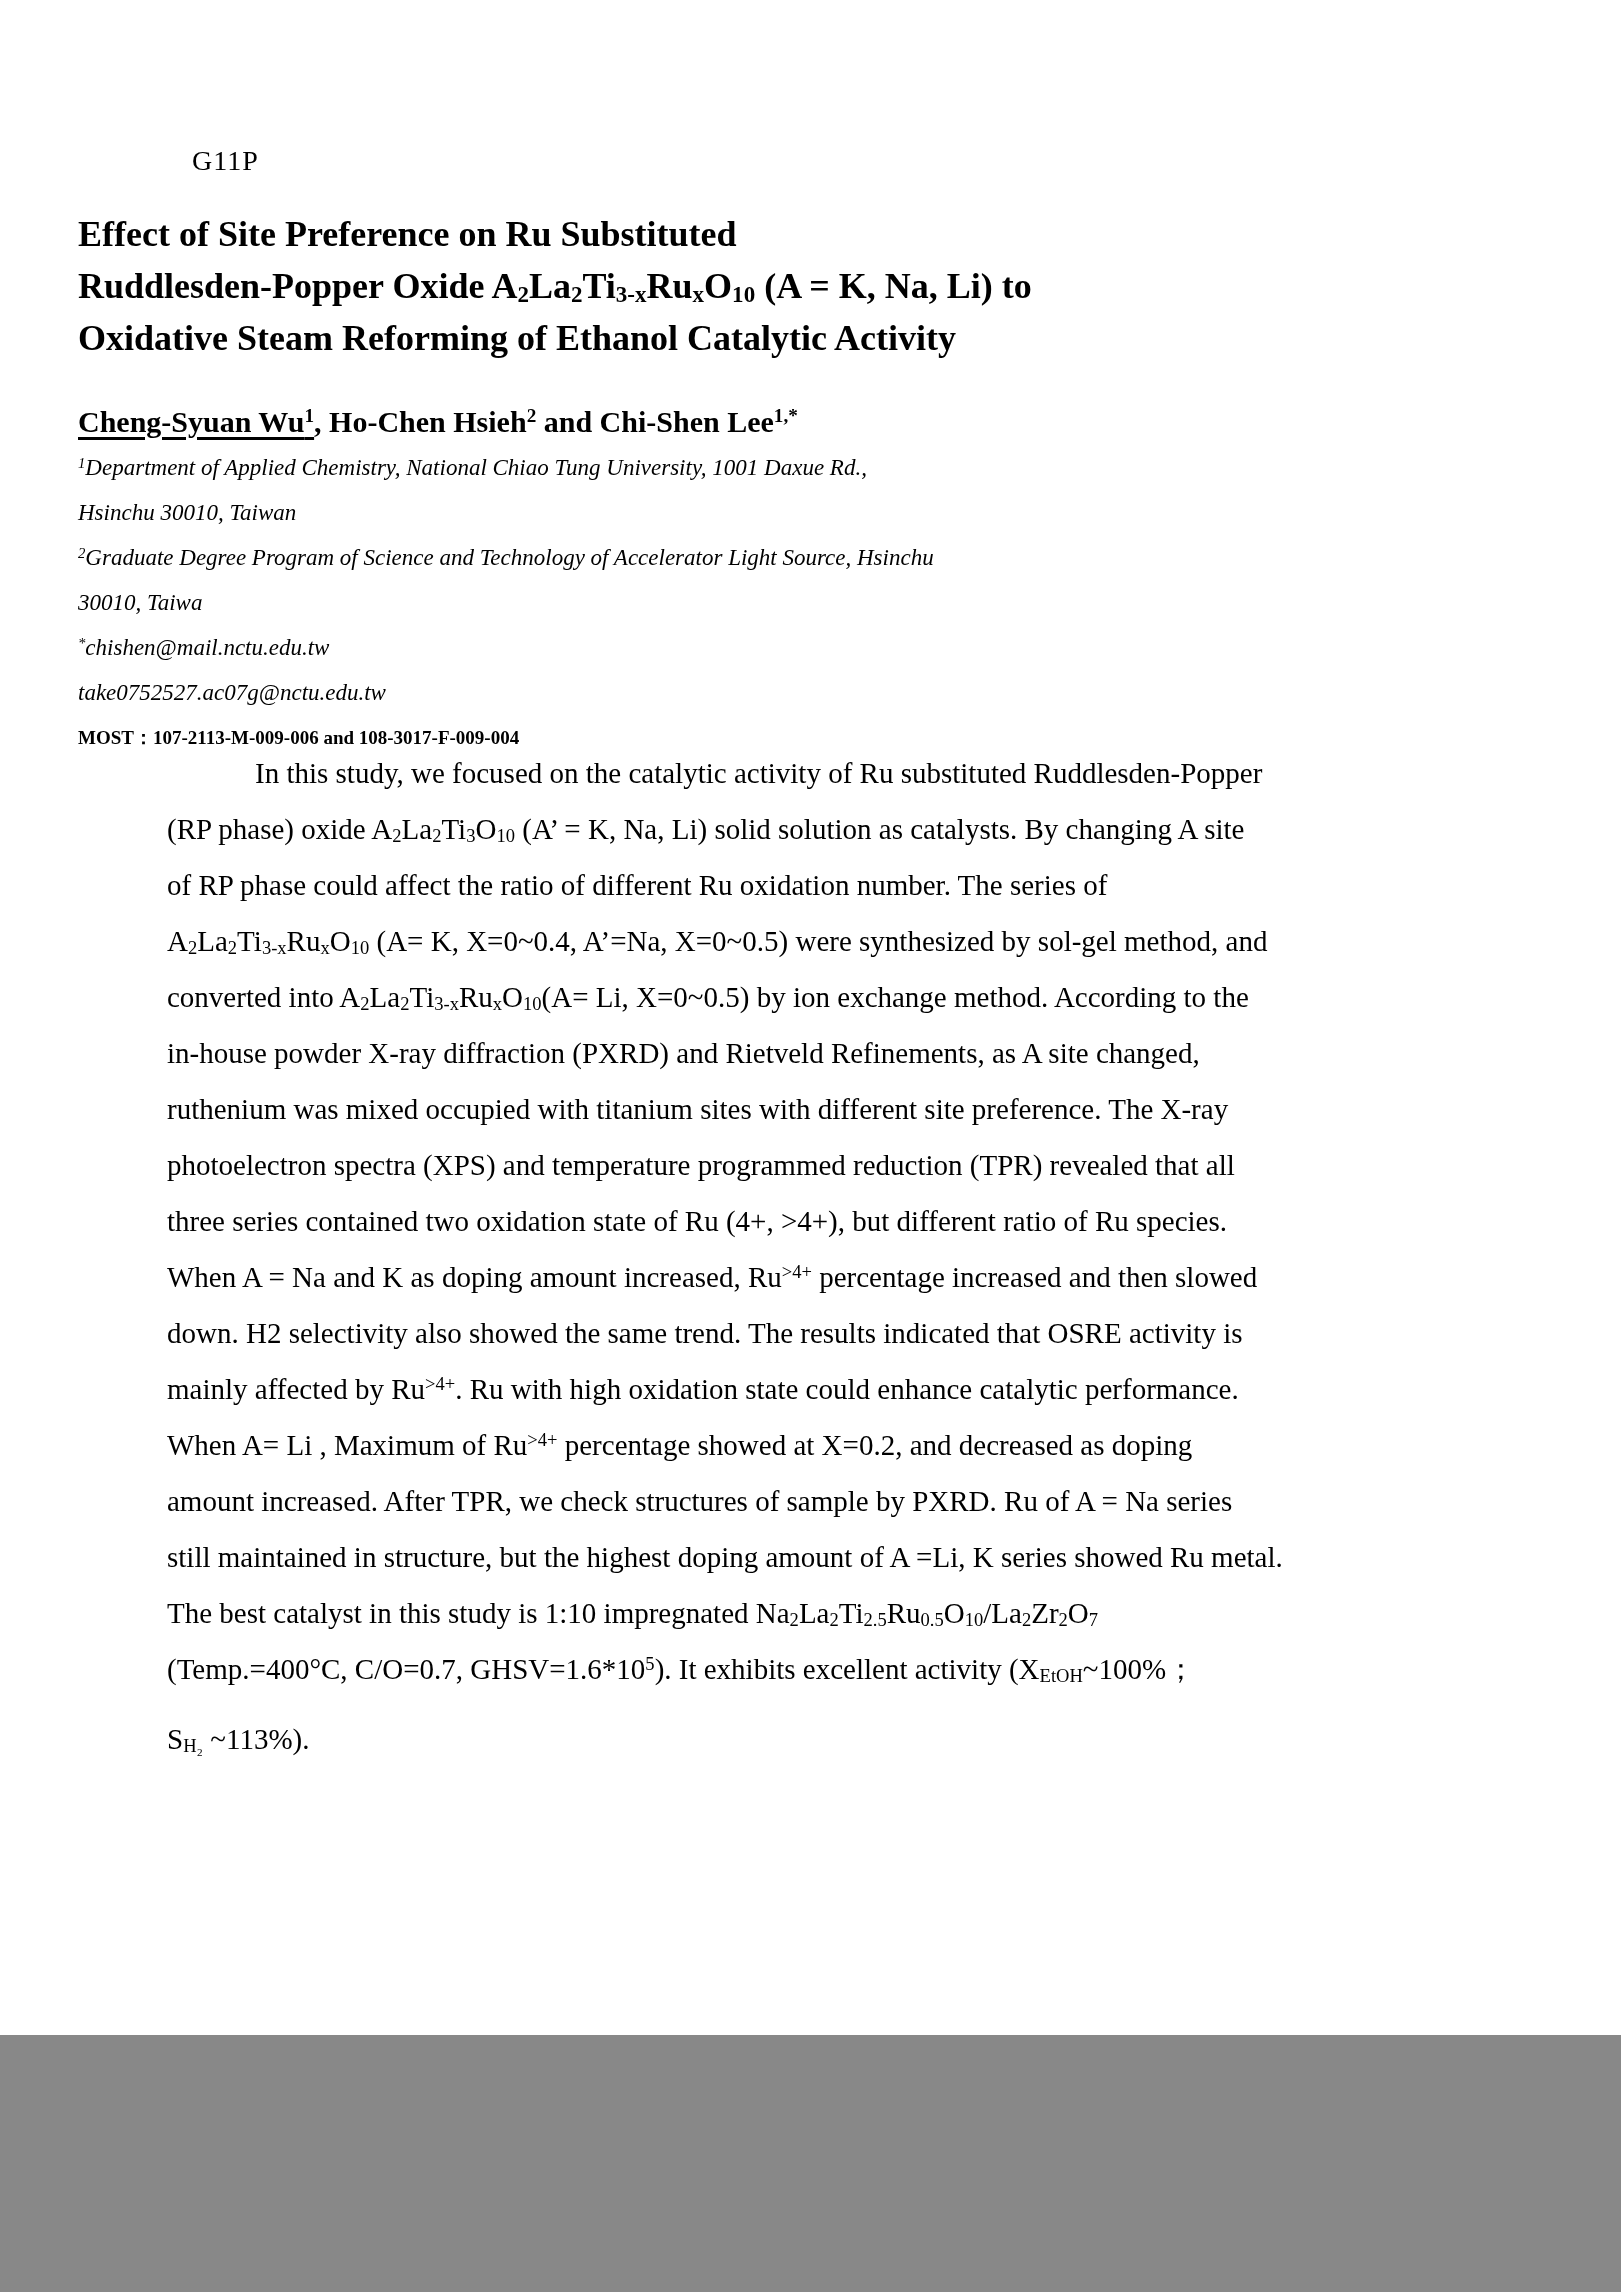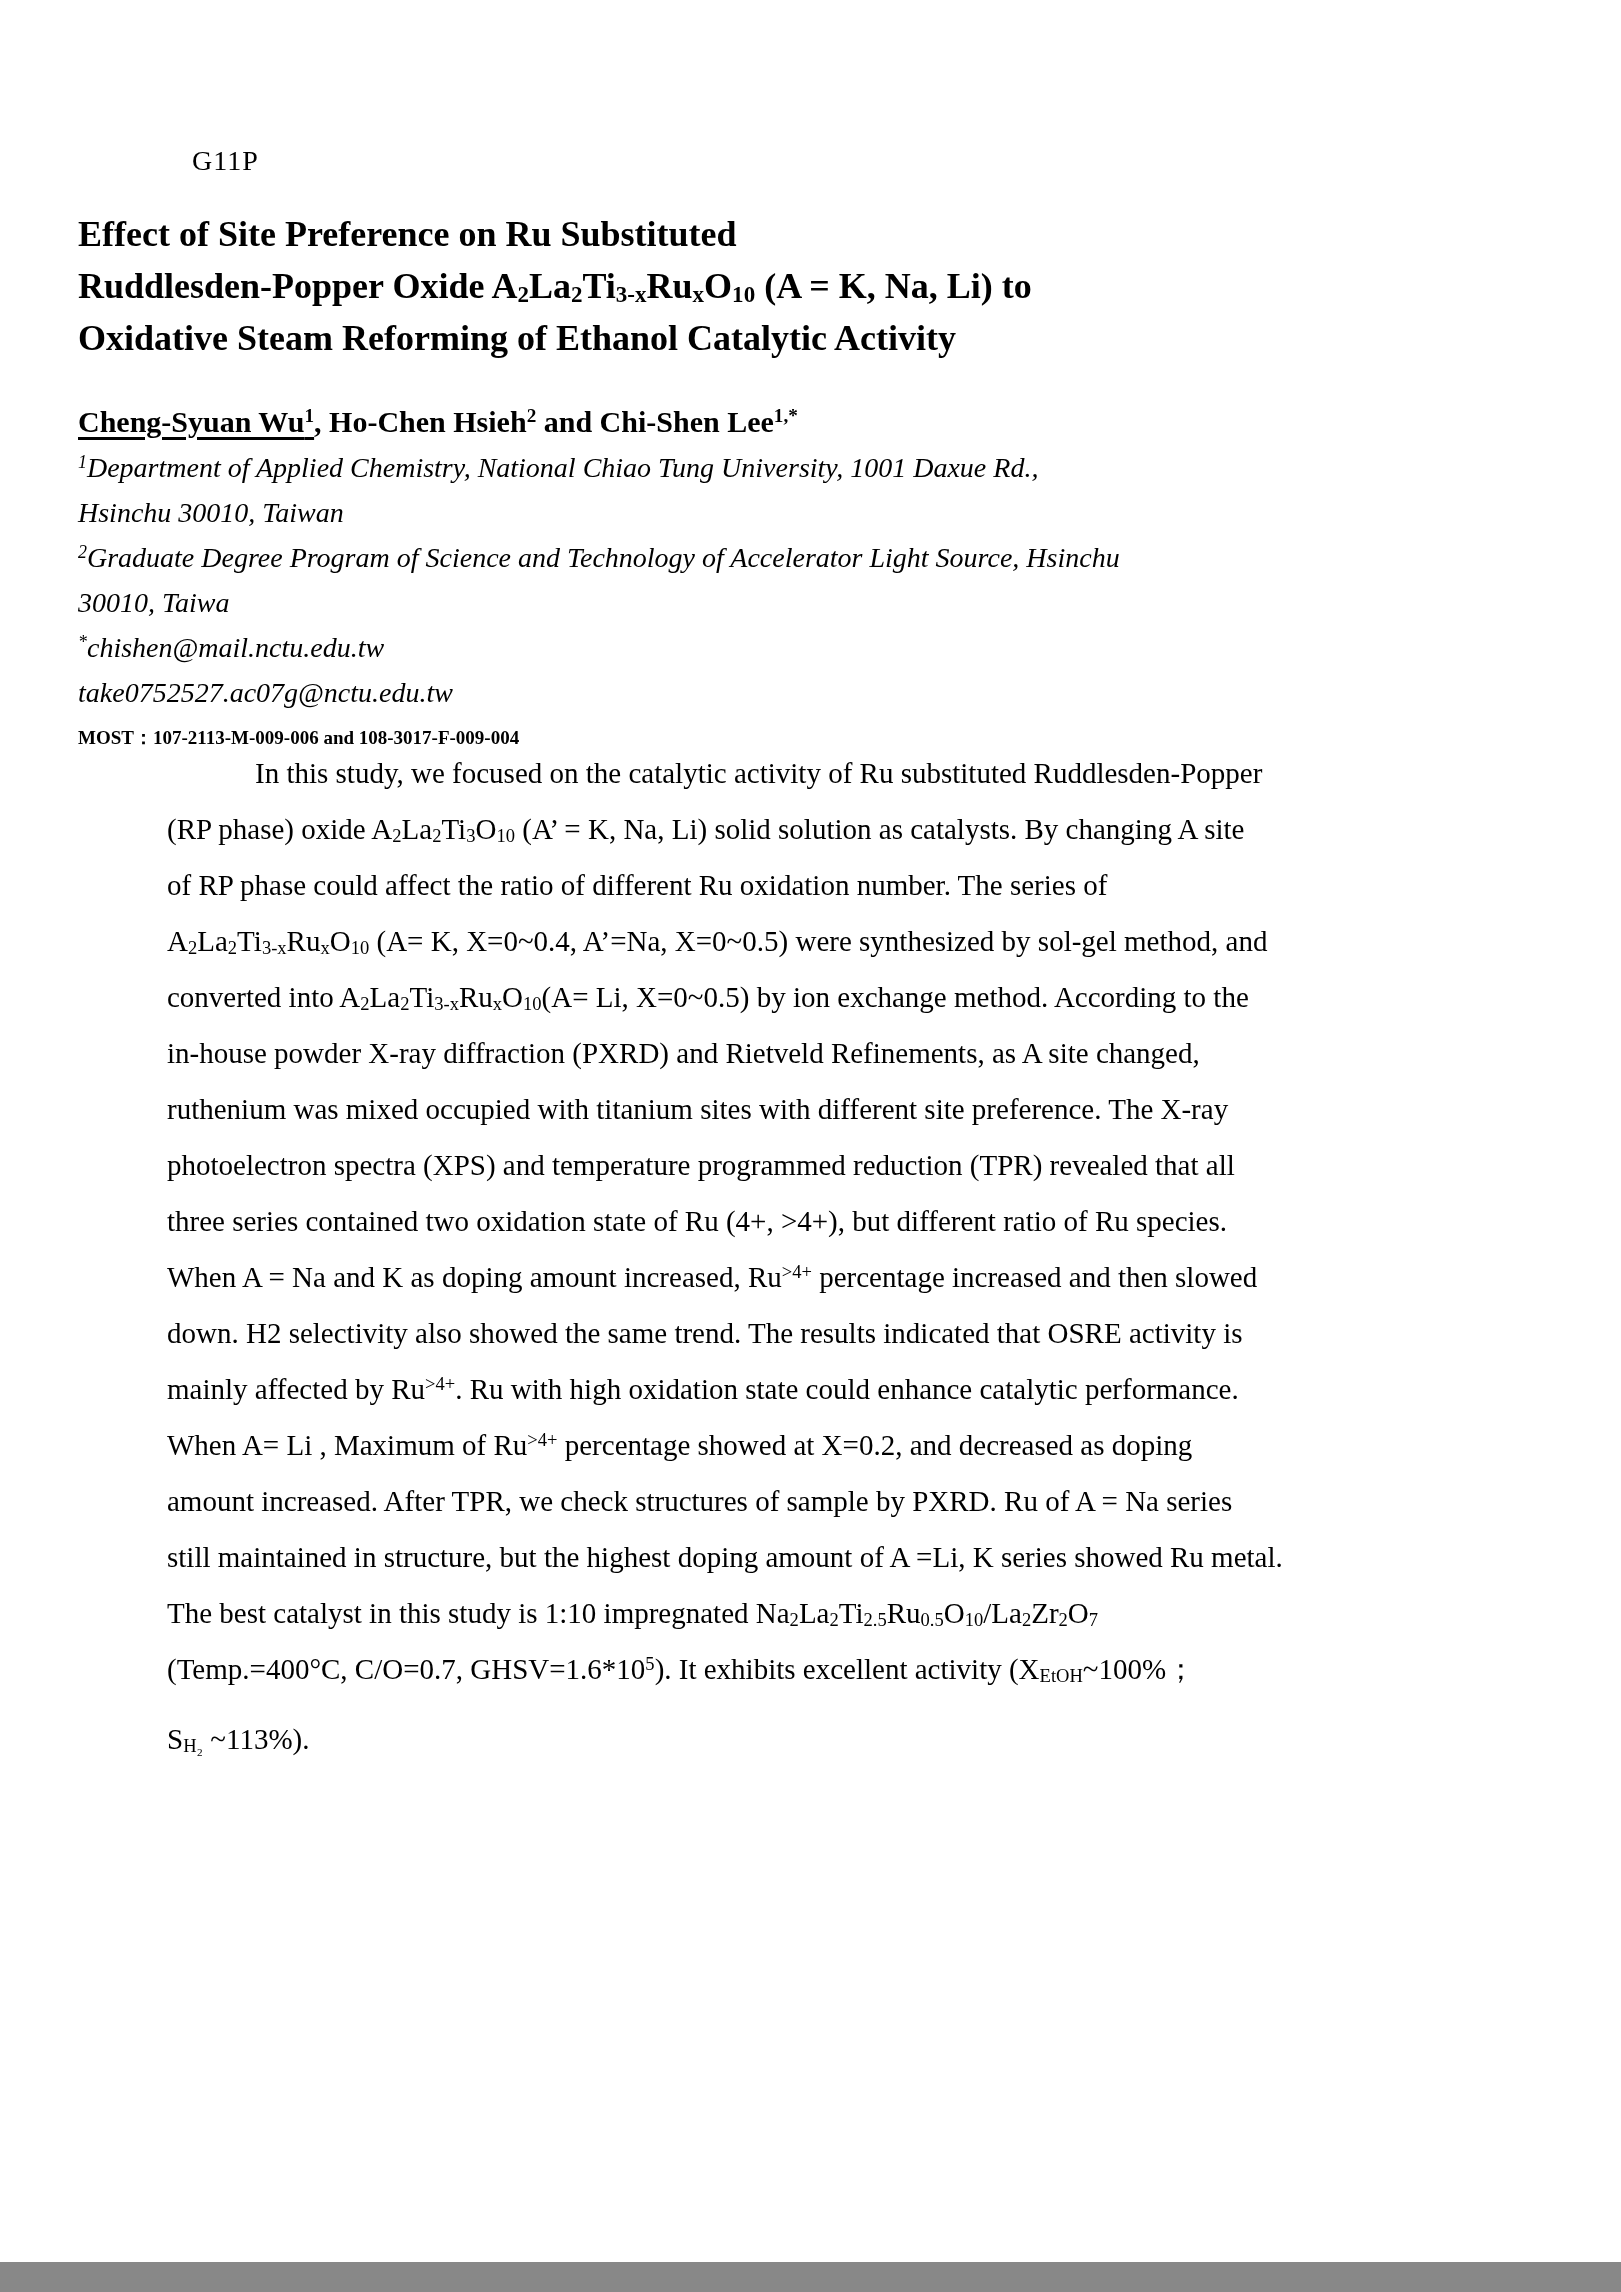--- a/index.html
+++ b/index.html
@@ -3,21 +3,21 @@
 <meta charset="utf-8">
 <style>
   html, body {
     margin: 0;
     padding: 0;
     background: #888;
   }
   .page {
     position: relative;
     width: 1621px;
-    height: 2262px;
+    height: 2035px;
     margin: 0 auto;
     background: #ffffff;
     color: #000000;
     font-family: "Liberation Serif", "DejaVu Serif", serif;
     overflow: hidden;
   }
   .doc-code {
     position: absolute;
     left: 192px;
     top: 145px;
@@ -44,21 +44,21 @@
     white-space: nowrap;
     margin-top: 35px;
   }
   .authors-line .underlined {
     text-decoration: underline;
     text-decoration-thickness: 2.9px;
     text-underline-offset: 4.9px;
   }
   .affil-line, .email-line {
     font-style: italic;
-    font-size: 28px;
+    font-size: 23px;
     line-height: 45px;
     white-space: nowrap;
   }
   .funding-line {
     font-weight: bold;
     font-size: 19px;
     line-height: 45px;
     white-space: nowrap;
   }
   .abstract-block {

